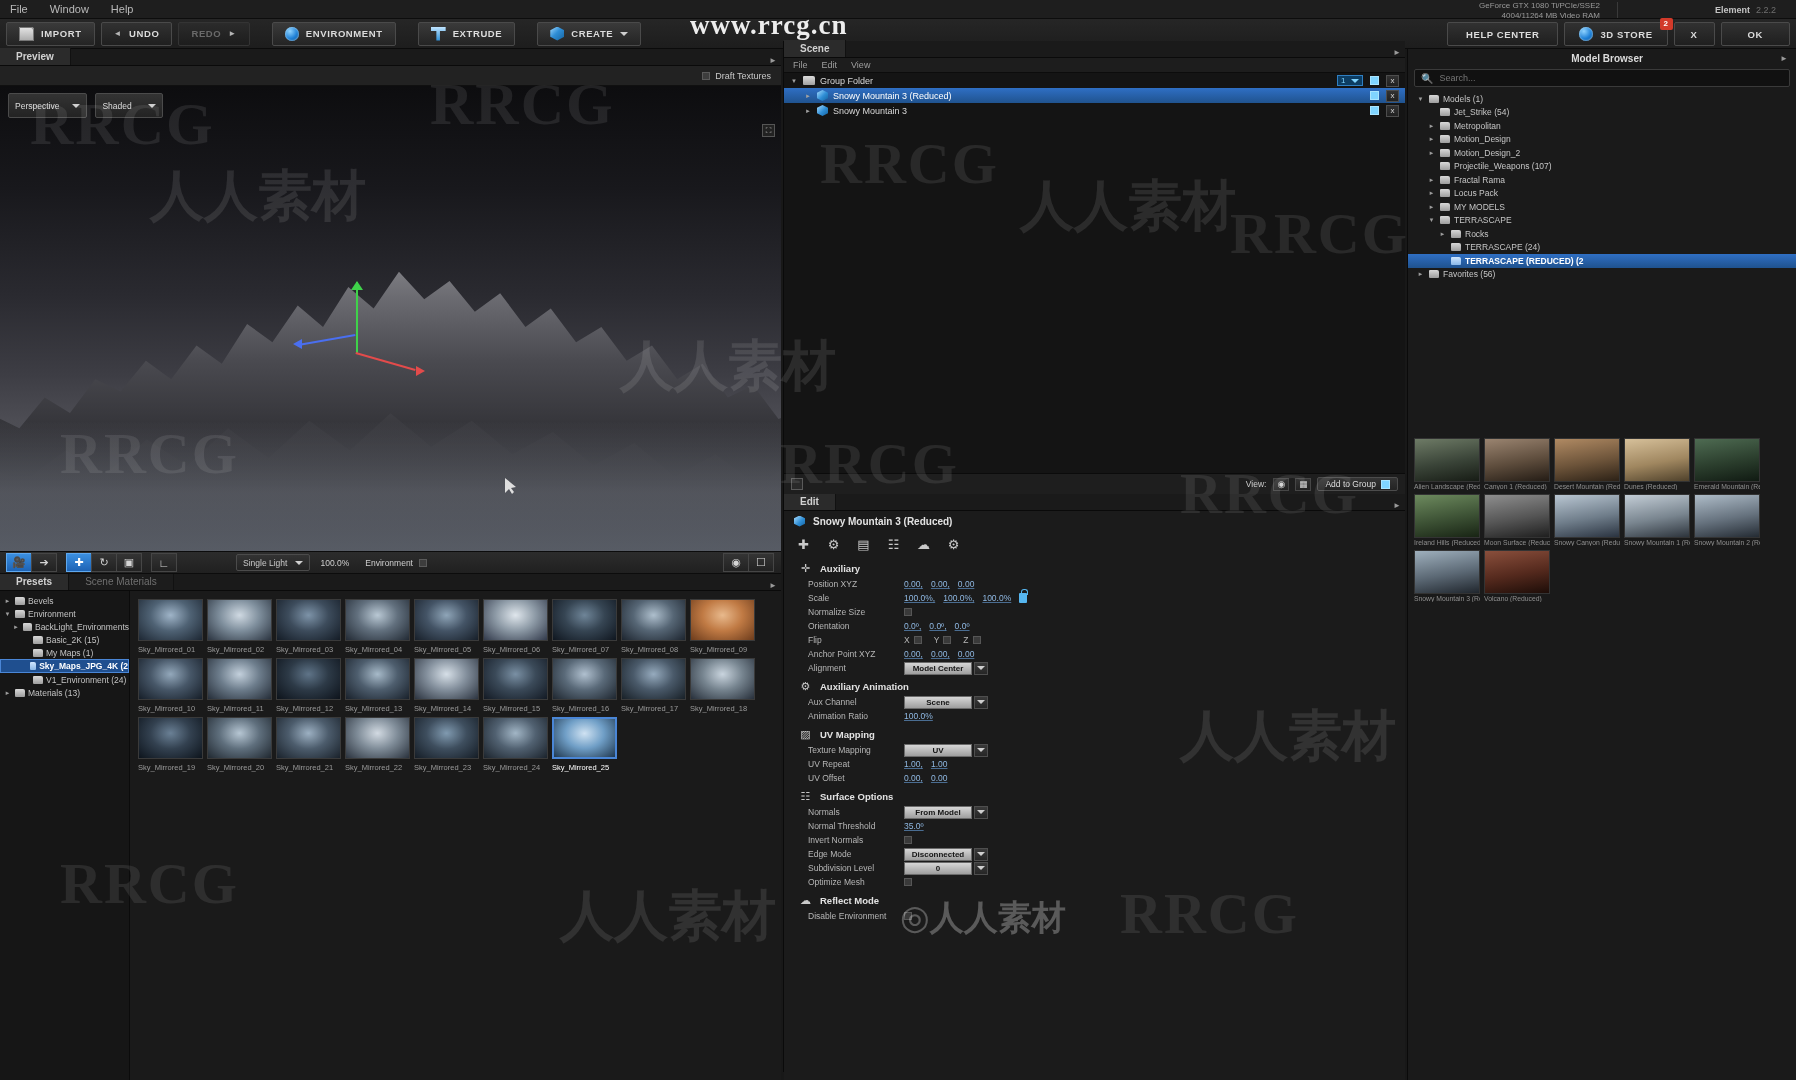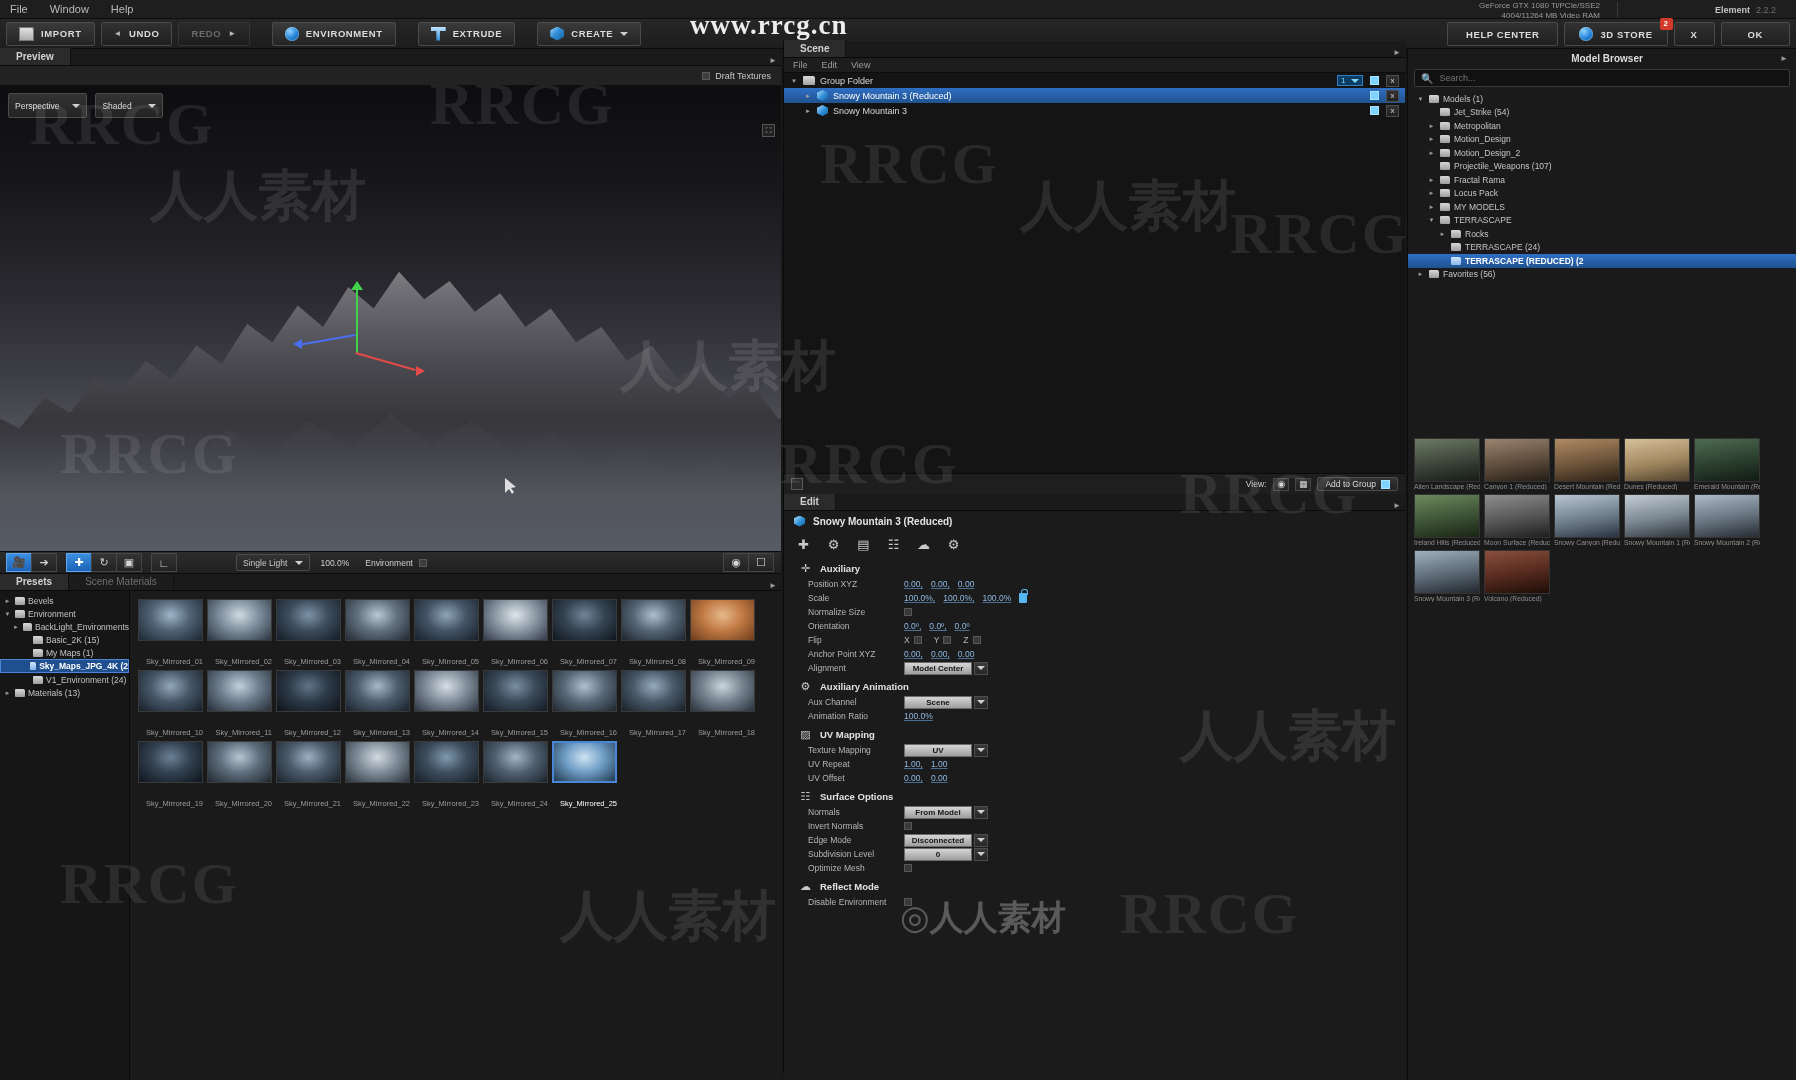--- a/index.html
+++ b/index.html
@@ -120,21 +120,21 @@
   .preset-tree{width:130px;background:#161616;border-right:1px solid #0b0b0b;padding-top:3px;overflow:hidden;}
   .ptitem{height:13px;display:flex;align-items:center;gap:3px;font-size:8.5px;color:#c4c4c4;padding-left:3px;white-space:nowrap;}
   .ptitem.sel{background:#1f4f8f;color:#fff;font-weight:bold;border:1px solid #4a86d6;height:14px;}
   .tw{width:9px;text-align:center;font-size:6px;color:#9c9c9c;}
   .fld{width:10px;height:8px;background:linear-gradient(#d8d8d8,#9d9d9d);border-radius:1px 2px 1px 1px;}
   .fld.b{background:linear-gradient(#cfe6ff,#8ab8e8);}
   .thumbs{flex:1;background:#1a1a1a;padding:8px 0 0 8px;display:flex;flex-wrap:wrap;
           align-content:flex-start;gap:4px 4px;overflow:hidden;}
   .thumb{width:65px;}
   .thumb .img{width:65px;height:42px;border:1px solid #3a3a3a;background-size:cover;}
-  .thumb .lb{font-size:7.5px;color:#9a9a9a;text-align:right;margin-top:16px;white-space:nowrap;overflow:hidden;}
+  .thumb .lb{font-size:7.5px;color:#9a9a9a;text-align:left;margin-top:4px;white-space:nowrap;overflow:hidden;}
   .thumb.sel .img{border:2px solid #4a86d6;}
   .thumb.sel .lb{color:#fff;}
 
   
   #midcol{position:absolute;left:783px;top:41px;width:622px;height:1031px;background:#d946ef;
           border-left:1px solid #0a0a0a;}
   .menurow{height:15px;background:#1d1d1d;display:flex;align-items:center;gap:14px;padding-left:9px;
            border-bottom:1px solid #0c0c0c;}
   .menurow span{font-size:9px;color:#9e9e9e;}
   .scenelist{height:400px;background:#141414;position:relative;overflow:hidden;}
@@ -665,20 +665,24 @@
             <span class="t">Surface Options</span>
           </div>
           <div class="prow">
             <span class="lb">Normals</span>
             <span class="dd">From Model</span>
             <span class="ddarrow">
               <span class="caret"></span>
             </span>
           </div>
           <div class="prow">
+            <span class="lb">Normal Threshold</span>
+            <span class="val">35.0º</span>
+          </div>
+          <div class="prow">
             <span class="lb">Invert Normals</span>
             <span class="cbx"></span>
           </div>
           <div class="prow">
             <span class="lb">Edge Mode</span>
             <span class="dd">Disconnected</span>
             <span class="ddarrow">
               <span class="caret"></span>
             </span>
           </div>

